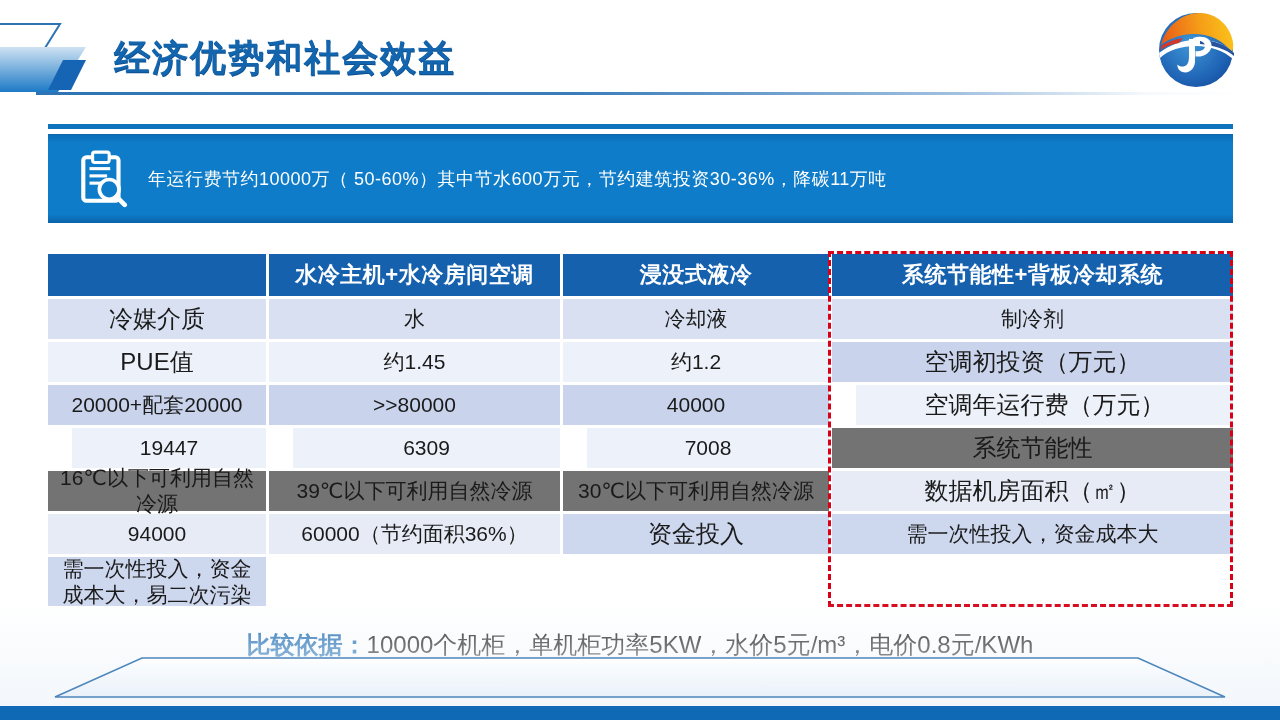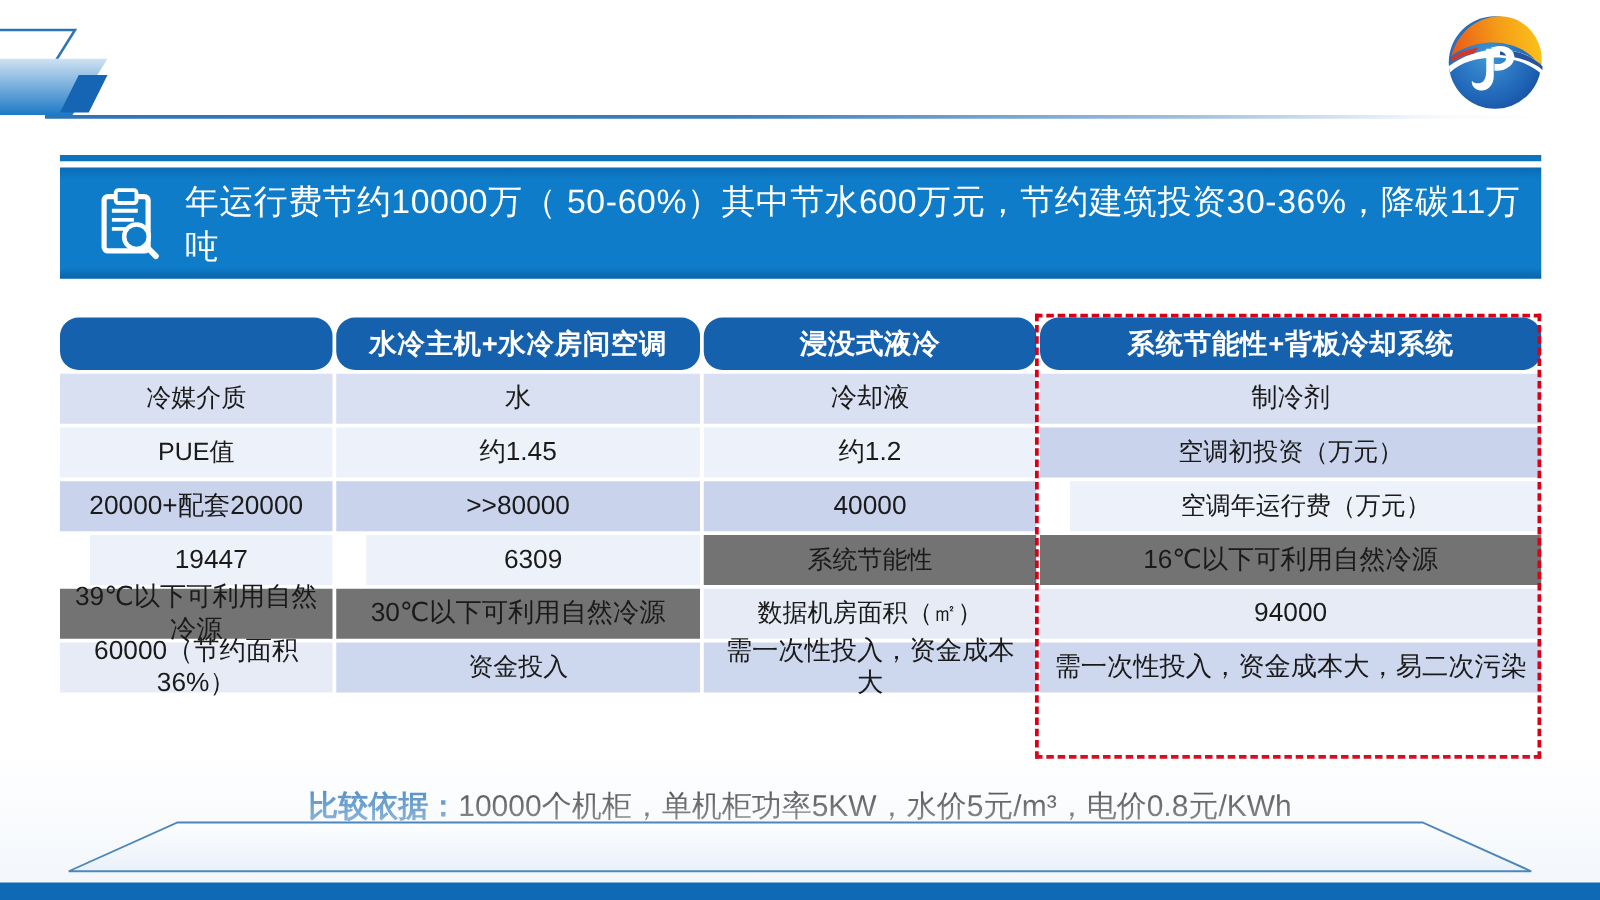--- a/index.html
+++ b/index.html
@@ -12,31 +12,31 @@
   .title-underline{position:absolute;left:36px;top:92px;width:1210px;height:3px;
     background:linear-gradient(90deg,#2e74b5 0%,#3b7dbb 45%,#9dbddd 75%,rgba(200,220,240,0.15) 92%,rgba(255,255,255,0) 100%);}
   .logo{position:absolute;left:1157px;top:11px;}
 
   
   .banner-accent{position:absolute;left:48px;top:124px;width:1185px;height:5px;background:#0d73bd;}
   .banner{position:absolute;left:48px;top:134px;width:1185px;height:89px;box-sizing:border-box;
     background:linear-gradient(180deg,#0b6ab4 0%,#0e7cc8 10%,#0e7cc8 90%,#0a63aa 100%);
     display:flex;align-items:center;}
   .banner-icon{margin-left:27px;flex:0 0 auto;}
-  .banner-text{margin-left:15px;color:#ffffff;font-size:27px;letter-spacing:0.5px;}
+  .banner-text{margin-left:15px;color:#ffffff;font-size:18px;letter-spacing:0.5px;}
 
   
   .cmp-table{position:absolute;left:48px;top:254px;display:grid;
     grid-template-columns:218px 291px 266px 401px;
     grid-template-rows:42px 40px 40px 40px 40px 40px 40px 49px;
     gap:3px;background:#ffffff;}
   .cell{display:flex;align-items:center;justify-content:center;text-align:center;
     font-size:21px;color:#1a1a1a;line-height:1.22;padding:0 8px;box-sizing:border-box;}
-  .cell.lbl{font-size:20px;}
-  .th{background:#1561ae;color:#ffffff;font-weight:700;font-size:22px;letter-spacing:0.5px;border-radius:15px;}
+  .cell.lbl{font-size:24px;}
+  .th{background:#1561ae;color:#ffffff;font-weight:700;font-size:22px;letter-spacing:0.5px;}
   .r1{background:#d8e0f1;}
   .r2{background:#edf1f9;}
   .r3{background:#c9d4ec;text-align:right;}
   .r4{background:#edf1f9;margin-left:24px;}
   .r5{background:#737373;}
   .r6{background:#e6ebf6;}
   .r7{background:#cdd7ee;}
   .highlight-box{position:absolute;left:828px;top:251px;width:405px;height:356px;
     border:3px dashed #d70016;box-sizing:border-box;pointer-events:none;}
 
@@ -60,20 +60,21 @@
       <linearGradient id="g1" x1="0" y1="0" x2="0" y2="1">
         <stop offset="0" stop-color="#cfe2f2"></stop>
           <stop offset="1" stop-color="#1d7ac6"></stop>
       </linearGradient>
     </defs>
     <polygon points="-40,24 60,24 40,56 -40,56" fill="#ffffff" stroke="#2e74b5" stroke-width="2"></polygon>
     <polygon points="-40,47 86,47 58,92 -40,92" fill="url(#g1)"></polygon>
     <polygon points="63,60 86,60 71,90 48,90" fill="#1565b4"></polygon>
   </svg>
 
+  <div class="page-title">经济优势和社会效益</div>
   <div class="title-underline"></div>
 
   <svg class="logo" width="78" height="78" viewBox="0 0 78 78">
     <defs>
       <radialGradient id="gBlue" cx="0.42" cy="0.42" r="0.78">
         <stop offset="0" stop-color="#3f96d6"></stop>
           <stop offset="0.65" stop-color="#1e62b4"></stop>
           <stop offset="1" stop-color="#14418f"></stop>
       </radialGradient>
       <linearGradient id="gOrange" x1="0" y1="0.5" x2="1" y2="0.4">
@@ -121,20 +122,21 @@
     <div class="cell r2">约1.2</div>
 
     <div class="cell lbl r3">空调初投资（万元）</div>
     <div class="cell r3">20000+配套20000</div>
     <div class="cell r3">&gt;&gt;80000</div>
     <div class="cell r3">40000</div>
 
     <div class="cell lbl r4">空调年运行费（万元）</div>
     <div class="cell r4">19447</div>
     <div class="cell r4">6309</div>
+    <div class="cell r4">7008</div>
 
     <div class="cell lbl r5">系统节能性</div>
     <div class="cell r5">16℃以下可利用自然冷源</div>
     <div class="cell r5">39℃以下可利用自然冷源</div>
     <div class="cell r5">30℃以下可利用自然冷源</div>
 
     <div class="cell lbl r6">数据机房面积（㎡）</div>
     <div class="cell r6">94000</div>
     <div class="cell r6">60000（节约面积36%）</div>
 

